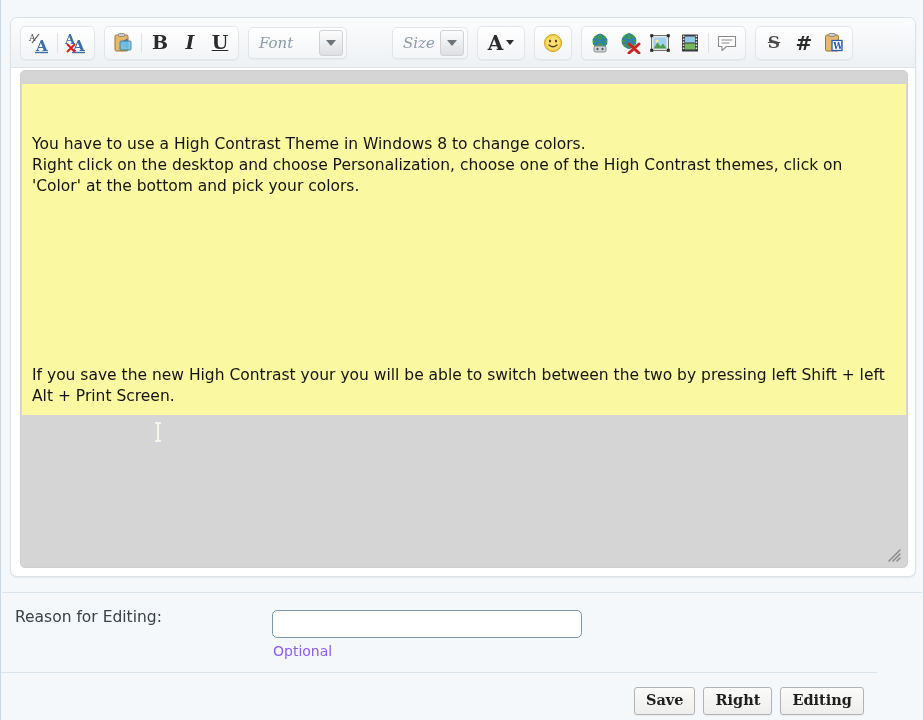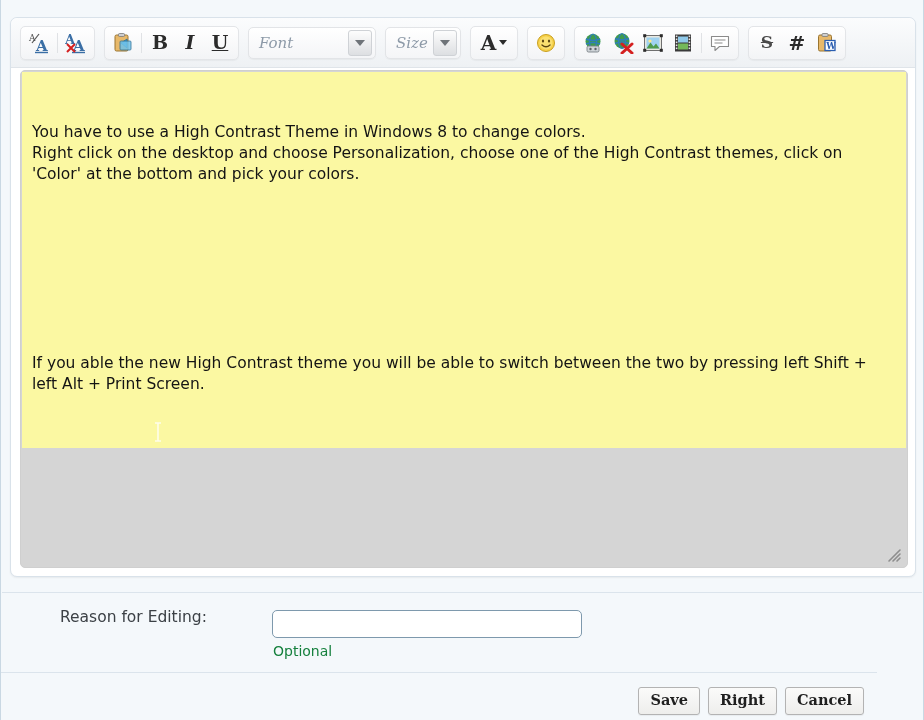--- a/index.html
+++ b/index.html
@@ -132,22 +132,22 @@
     background: linear-gradient(to bottom, #ffffff 0%, #f4f5f7 100%);
     border: 1px solid #e2e4e7;
     border-radius: 5px;
     margin-right: 9px;
     padding-left: 10px;
     padding-right: 3px;
     box-sizing: border-box;
     cursor: pointer;
     box-shadow: 0 1px 1px rgba(0,0,0,0.04);
   }
-  .tb-select.font-sel { width: 128px; }
-  .tb-select.size-sel { width: 76px; }
+  .tb-select.font-sel { width: 99px; }
+  .tb-select.size-sel { width: 76px; margin-left: 36px; }
   .tb-select-label {
     flex: 1;
     font-family: "DejaVu Serif", serif;
     font-style: italic;
     font-size: 15px;
     color: #8d9aa8;
   }
   .sel-arrow {
     width: 22px;
     height: 24px;
@@ -181,23 +181,23 @@
     height: 498px;
     background: #d5d5d5;
     border: 1px solid #cfcfcf;
     border-radius: 5px;
     box-sizing: border-box;
     overflow: hidden;
   }
   .editor-canvas {
     position: absolute;
     left: 1px;
-    top: 1px;
+    top: 13px;
     width: 884px;
-    height: 376px;
+    height: 331px;
     background: #fbf8a2;
     box-sizing: border-box;
     padding: 8px 10px 0 10px;
     overflow: hidden;
   }
   .editor-text {
     font-family: "DejaVu Sans", sans-serif;
     font-size: 15.5px;
     line-height: 21px;
     color: #141414;
@@ -237,21 +237,20 @@
     width: 924px;
     height: 70px;
   }
   .reason-label {
     position: absolute;
     left: 14px;
     top: 8px;
     font-family: "DejaVu Sans", sans-serif;
     font-size: 15.5px;
     color: #3c4146;
-    margin-left: 45px;
   }
   .reason-input {
     position: absolute;
     left: 271px;
     top: 10px;
     width: 310px;
     height: 28px;
     background: #ffffff;
     border: 1px solid #7e99ad;
     border-radius: 5px;
@@ -261,21 +260,21 @@
     color: #222;
     padding: 0 6px;
     outline: none;
   }
   .reason-hint {
     position: absolute;
     left: 272px;
     top: 43px;
     font-family: "DejaVu Sans", sans-serif;
     font-size: 14px;
-    color: #15803d;
+    color: #8b5cf6;
   }
 
   .button-bar {
     position: absolute;
     left: 0;
     top: 672px;
     width: 876px;
     height: 48px;
     border-top: 1px solid #dbe4ec;
   }
@@ -461,21 +460,21 @@
       </div>
     </div>
 
     <div class="editor-body">
       <div class="editor-canvas">
         <div class="editor-text">
           <p>You have to use a High Contrast Theme in Windows 8 to change colors.
 Right click on the desktop and choose Personalization, choose one of the High Contrast themes, click on 'Color' at the bottom and pick your colors.</p>
           <p class="blank"></p>
           <p class="blank"></p>
-          <p>If you able the new High Contrast theme you will be able to switch between the two by pressing left Shift + left Alt + Print Screen.</p>
+          <p>If you save the new High Contrast your you will be able to switch between the two by pressing left Shift + left Alt + Print Screen.</p>
           <p class="blank"></p>
           
         </div>
       </div>
       <div class="caret-ibeam">
         <svg width="12" height="22" viewBox="0 0 12 22">
           <path d="M3 2 h6 M6 2 v18 M3 20 h6" stroke="#fefdea" stroke-width="1.6" fill="none"></path>
         </svg>
       </div>
       <div class="resize-grip">
@@ -491,17 +490,17 @@
   <div class="reason-row">
     <div class="reason-label">Reason for Editing:</div>
     <input class="reason-input" type="text" value="" style="">
     <div class="reason-hint">Optional</div>
   </div>
 
   <div class="button-bar">
     <div class="btn-row">
       <button class="form-btn">Save</button>
       <button class="form-btn">Right</button>
-      <button class="form-btn">Cancel</button>
+      <button class="form-btn">Editing</button>
     </div>
   </div>
 
 </div>
 
 </body></html>

